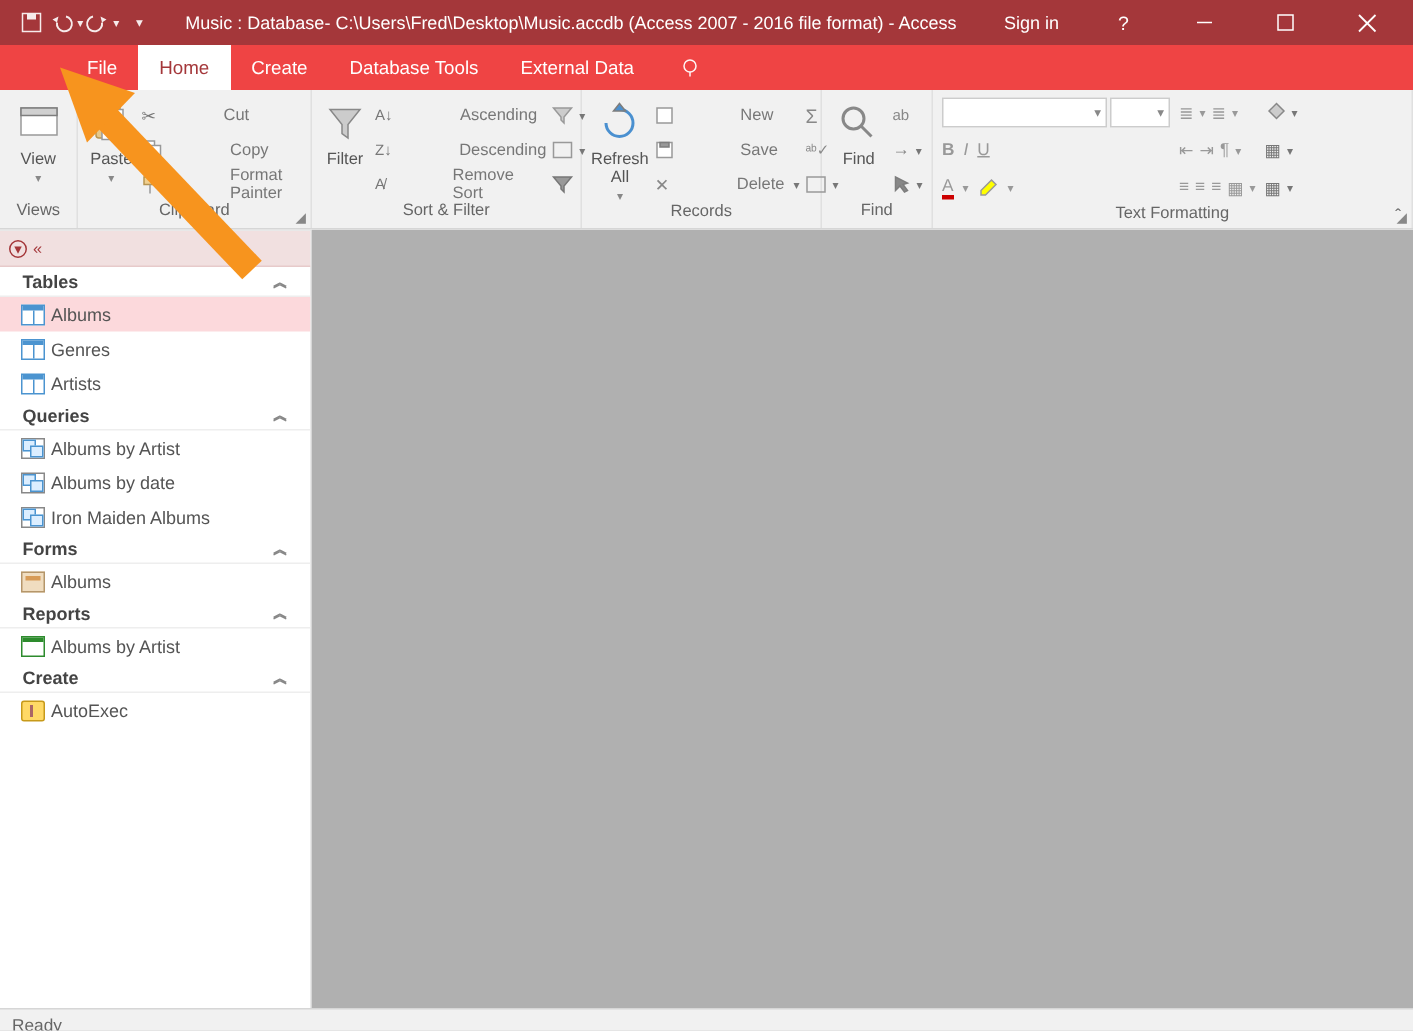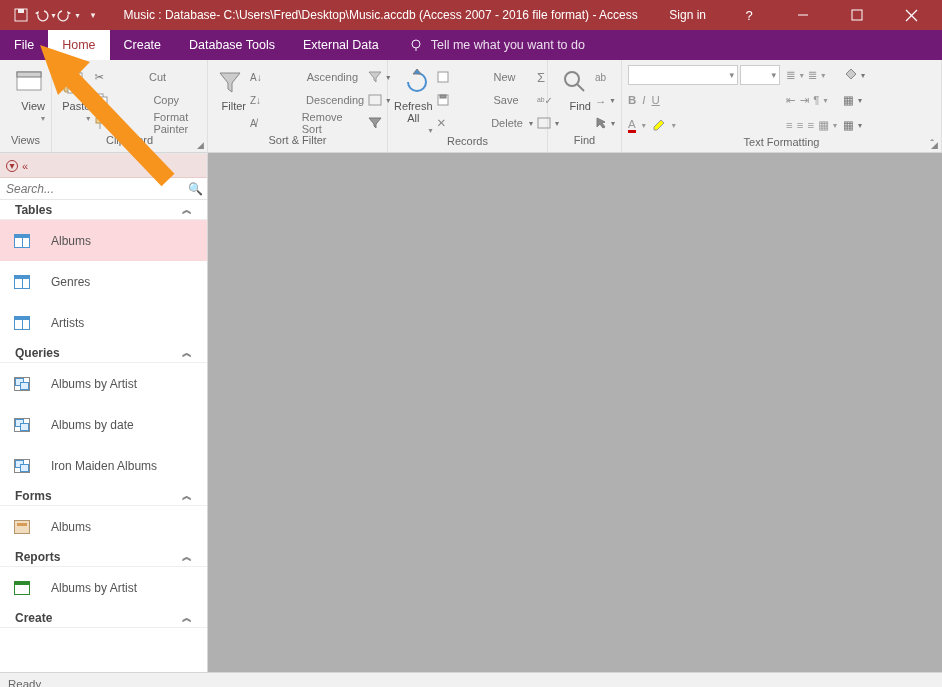--- a/index.html
+++ b/index.html
@@ -5,50 +5,50 @@
   * { box-sizing: border-box; font-family: "Segoe UI", Arial, sans-serif; }
   body { margin: 0; padding: 0; width: 942px; height: 687px; overflow: hidden; background: #fff; position: relative; }
   .titlebar { height: 30px; background: #a4373a; color: #fff; display: flex; align-items: center; font-size: 12px; }
   .qat { display: flex; align-items: center; gap: 2px; padding-left: 10px; }
   .qat-btn { width: 22px; height: 22px; display: flex; align-items: center; justify-content: center; color: #fff; opacity: 0.9; }
   .title-text { flex: 1; text-align: center; overflow: hidden; white-space: nowrap; }
   .win-controls { display: flex; align-items: center; gap: 8px; padding-right: 8px; }
   .win-btn { width: 46px; height: 30px; display: flex; align-items: center; justify-content: center; color: #fff; font-size: 13px; }
   .signin { padding: 0 12px; }
 
-  .menubar { height: 30px; background: #701a75; display: flex; align-items: stretch; font-size: 12.5px; color: #fff; }
+  .menubar { height: 30px; background: #ef4444; display: flex; align-items: stretch; font-size: 12.5px; color: #fff; padding-left: 44px; }
   .menu-tab { padding: 0 14px; display: flex; align-items: center; cursor: default; }
   .menu-tab.active { background: #fff; color: #a4373a; }
   .tellme { display: flex; align-items: center; gap: 6px; padding-left: 16px; opacity: 0.95; }
   .tellme input { background: transparent; border: none; color: #fff; font-size: 12.5px; width: 200px; outline: none; }
   .tellme input::placeholder { color: rgba(255,255,255,0.9); }
 
   .ribbon { height: 93px; background: #f1f1f1; border-bottom: 1px solid #d6d6d6; display: flex; font-size: 11.5px; color: #555; position: relative; }
   .group { border-right: 1px solid #e0e0e0; display: flex; flex-direction: column; }
   .group-body { flex: 1; display: flex; align-items: flex-start; padding: 4px 6px 0 6px; gap: 4px; }
   .group-label { height: 18px; text-align: center; font-size: 11px; color: #666; padding-bottom: 2px; }
-  .bigbtn { width: 40px; display: flex; flex-direction: column; align-items: flex-end; gap: 2px; padding-top: 2px; }
+  .bigbtn { width: 40px; display: flex; flex-direction: column; align-items: center; gap: 2px; padding-top: 2px; }
   .bigbtn .ico { width: 32px; height: 32px; display: flex; align-items: center; justify-content: center; }
   .bigbtn .lbl { font-size: 11px; color: #555; text-align: center; line-height: 1.1; }
   .smallrow { display: flex; align-items: center; gap: 4px; height: 22px; color: #777; }
   .smallrow .lbl { font-size: 11px; padding-left: 41px; }
   .stack { display: flex; flex-direction: column; gap: 1px; }
   .launcher { position: absolute; right: 3px; bottom: 2px; font-size: 9px; color: #888; }
   .collapse-caret { position: absolute; right: 8px; bottom: 2px; color: #666; }
 
   .workspace { display: flex; height: 519px; }
   .navpane { width: 208px; border-right: 1px solid #d6d6d6; background: #fff; display: flex; flex-direction: column; overflow: hidden; border-top: 1px solid #e8e8e8; }
   .nav-header { height: 24px; background: #f1e0e0; border-bottom: 1px solid #e7caca; display: flex; align-items: center; padding: 0 6px; color: #a4373a; font-size: 15px; gap: 4px; }
   .nav-header .t { flex: 1; overflow: hidden; white-space: nowrap; text-overflow: ellipsis; }
   .nav-search { height: 22px; border-bottom: 1px solid #e6e6e6; display: flex; align-items: center; padding: 0 4px; }
   .nav-search input { flex: 1; border: none; font-size: 12px; font-style: italic; color: #888; outline: none; }
   .nav-search .mag { color: #a4373a; font-size: 12px; }
   .cat-header { height: 20px; display: flex; align-items: center; justify-content: space-between; padding: 0 15px; font-weight: bold; font-size: 12px; color: #444; border-bottom: 1px solid #eee; }
   .cat-header .chev { font-size: 10px; color: #888; }
-  .obj-item { height: 41px; display: flex; align-items: center; gap: 21px; padding-left: 14px; font-size: 12px; color: #545454; }
+  .obj-item { height: 23px; display: flex; align-items: center; gap: 4px; padding-left: 14px; font-size: 12px; color: #545454; }
   .obj-item.selected { background: #fcd9dc; }
   .obj-ico { width: 16px; height: 14px; }
   .grid-ico { background: #fff; border: 1px solid #4b94d0; position: relative; }
   .grid-ico::before { content: ""; position: absolute; top: 0; left: 0; right: 0; height: 3px; background: #4b94d0; }
   .grid-ico::after { content: ""; position: absolute; top:3px; bottom:0; left:50%; width:1px; background:#4b94d0; box-shadow: 0 0 0 0 #4b94d0; }
   .query-ico { background: linear-gradient(#fff,#fff); border: 1px solid #888; position: relative; }
   .query-ico::before { content:""; position:absolute; top:0;left:0;width:7px;height:6px;border:1px solid #4b94d0;background:#dceeff;}
   .query-ico::after { content:""; position:absolute; bottom:0;right:0;width:7px;height:6px;border:1px solid #4b94d0;background:#dceeff;}
   .form-ico { background:#f0ddc0; border:1px solid #b5966a; position:relative;}
   .form-ico::before{content:"";position:absolute;top:2px;left:2px;right:2px;height:3px;background:#d79b57;}
@@ -120,21 +120,20 @@
   <div class="menu-tab">File</div>
   <div class="menu-tab active">Home</div>
   <div class="menu-tab">Create</div>
   <div class="menu-tab">Database Tools</div>
   <div class="menu-tab">External Data</div>
   <div class="tellme">
     <svg width="14" height="14">
         <circle cx="7" cy="6" r="4" fill="none" stroke="#fff"></circle>
         <line x1="7" y1="10" x2="7" y2="13" stroke="#fff"></line>
       </svg>
-    <input placeholder="Tell me what you want to do" style="">
   </div>
 </div>
 
 <div class="ribbon">
 
   <div class="group" style="width:52px">
     <div class="group-body">
       <div class="bigbtn">
         <div class="ico">
             <svg width="28" height="28">
@@ -377,24 +376,20 @@
   </div>
   <div class="collapse-caret">ˆ</div>
 </div>
 
 <div class="workspace">
   <div class="navpane">
     <div class="nav-header">
       <span style="font-size:10px;border:1px solid #a4373a;border-radius:50%;width:12px;height:12px;display:flex;align-items:center;justify-content:center">▾</span>
       <span style="font-size:11px">«</span>
     </div>
-    <div class="nav-search">
-      <input placeholder="Search..." style="">
-      <span class="mag">🔍</span>
-    </div>
 
     <div class="cat-header">
         <span>Tables</span>
         <span class="chev">︽</span>
       </div>
     <div class="obj-item selected">
         <span class="obj-ico grid-ico"></span>
         <span>Albums</span>
       </div>
     <div class="obj-item">
@@ -437,20 +432,24 @@
         <span class="chev">︽</span>
       </div>
     <div class="obj-item">
         <span class="obj-ico report-ico"></span>
         <span>Albums by Artist</span>
       </div>
 
     <div class="cat-header">
         <span>Create</span>
         <span class="chev">︽</span>
+      </div>
+    <div class="obj-item">
+        <span class="obj-ico macro-ico"></span>
+        <span>AutoExec</span>
       </div>
   </div>
   <div class="docarea"></div>
 </div>
 
 <div class="statusbar">
   <span>Ready</span>
 </div>
 
 <svg class="arrow-annotation" width="180" height="170">

